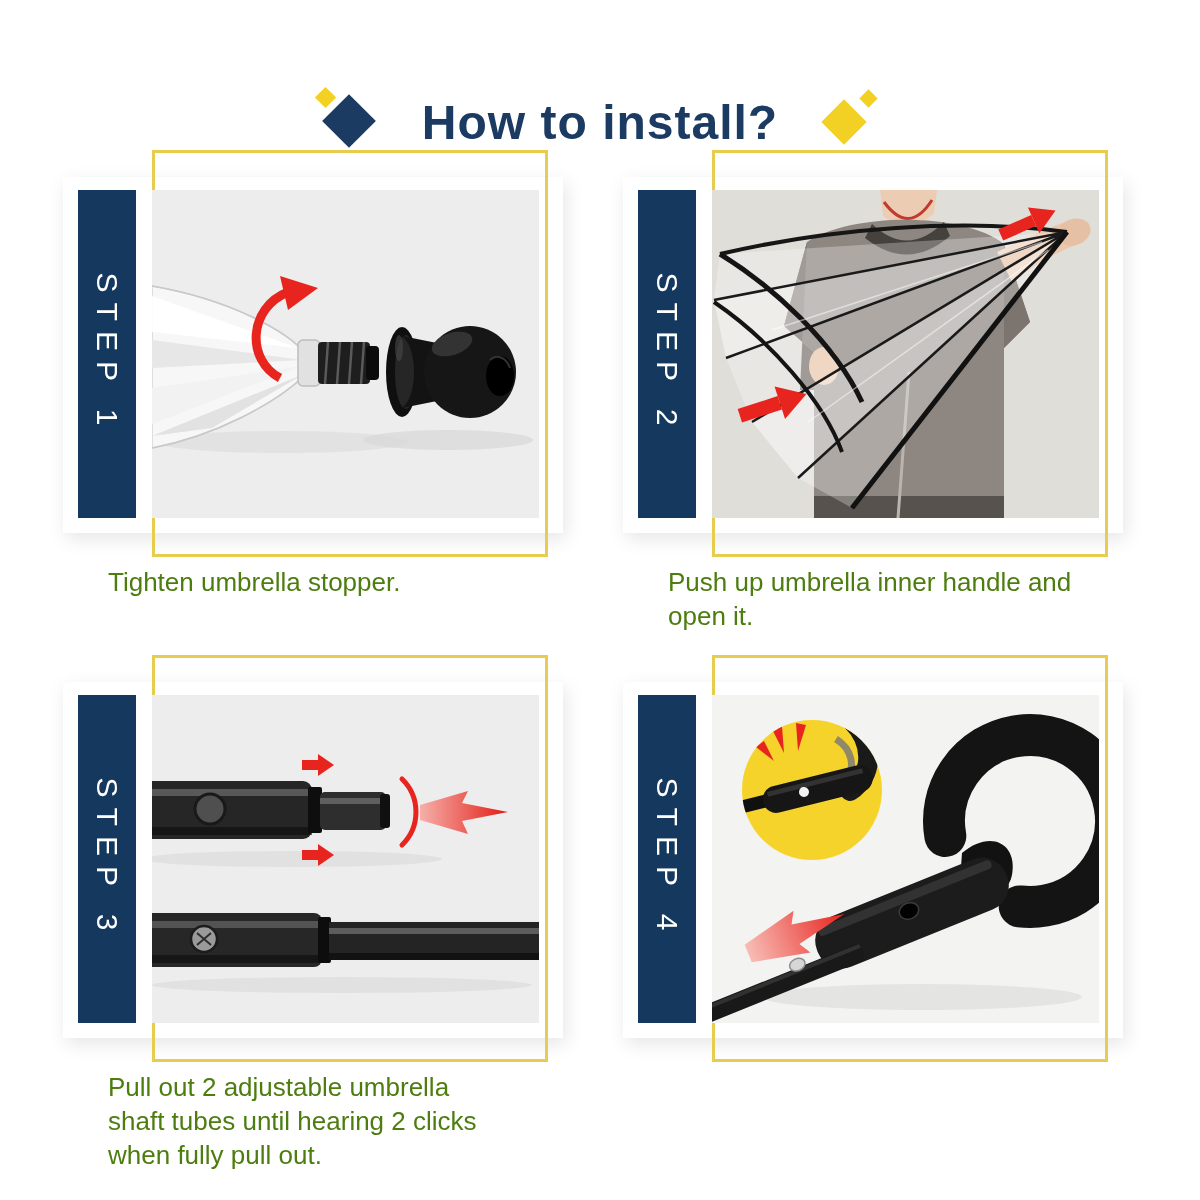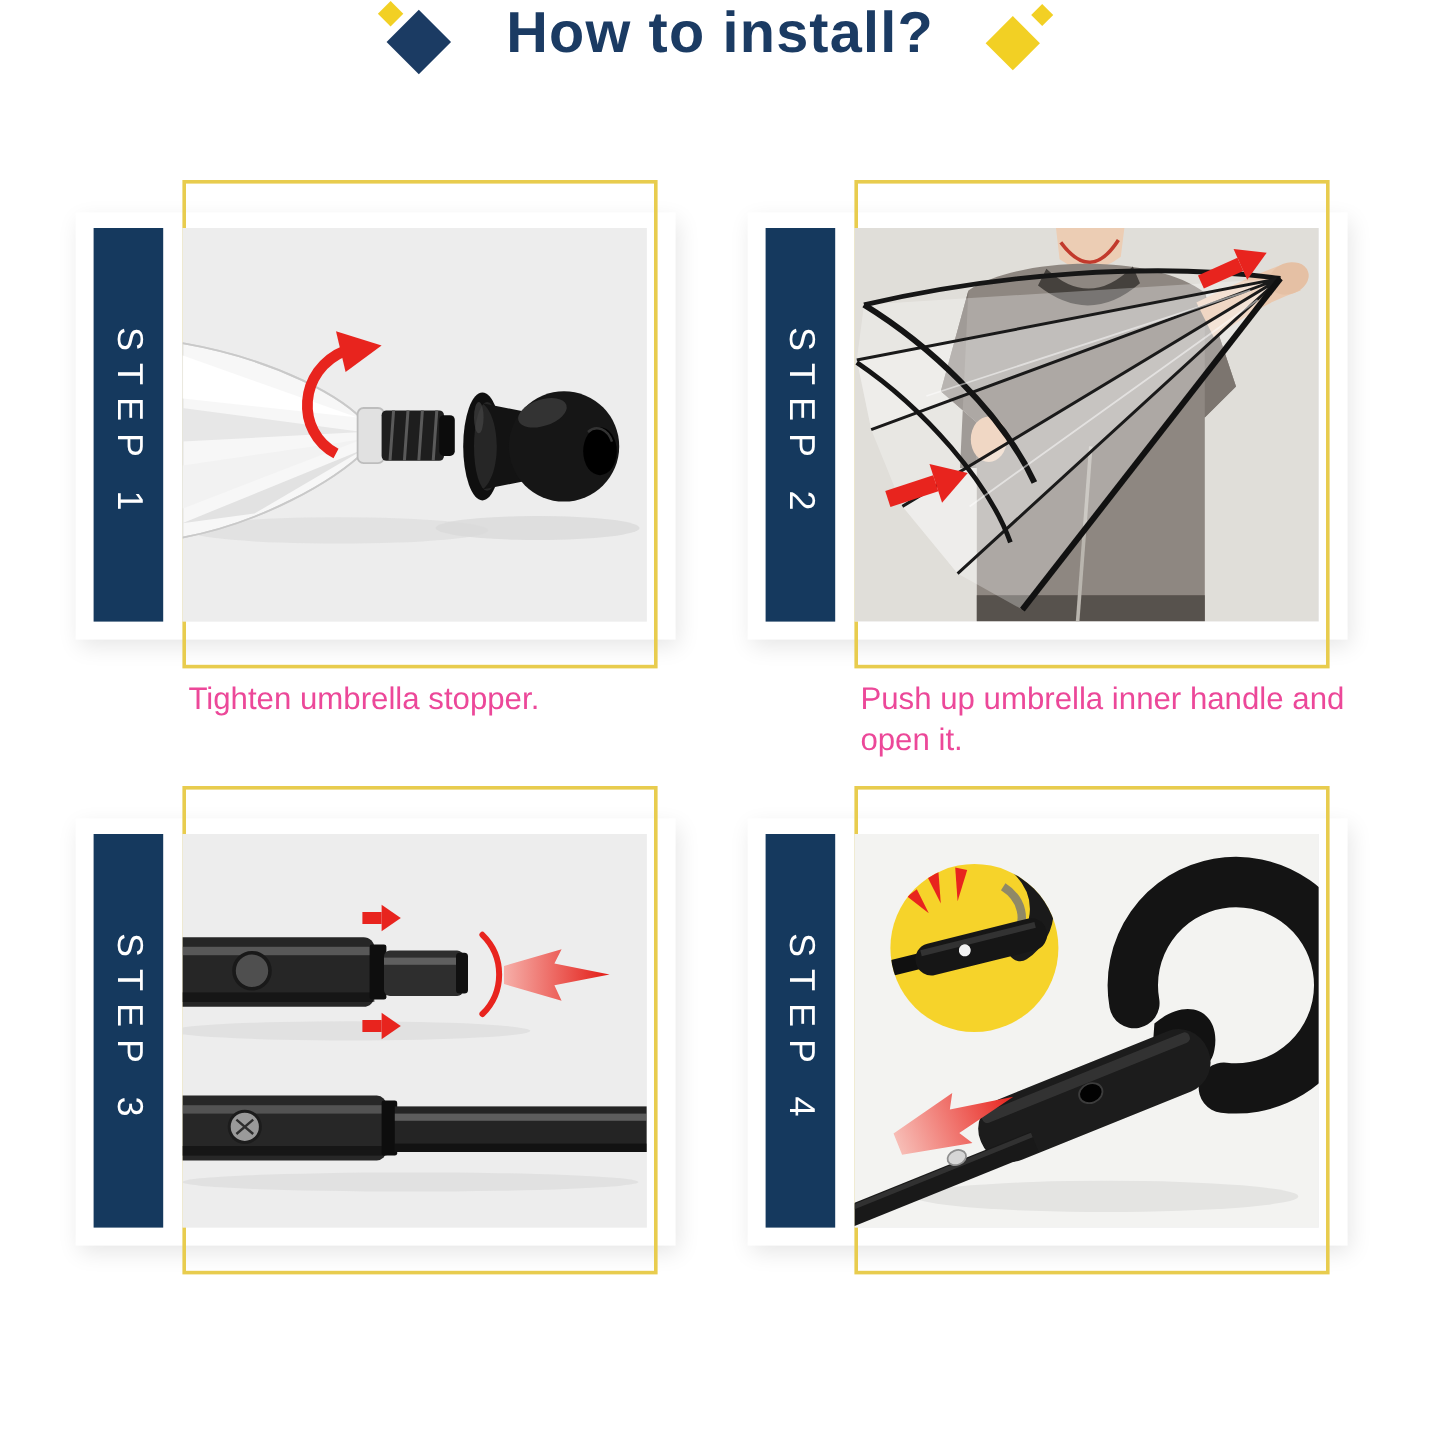--- a/index.html
+++ b/index.html
@@ -1,21 +1,21 @@
 <!DOCTYPE html>
 <html><head>
 <meta charset="utf-8">
 <style>
   html,body{margin:0;padding:0;}
   body{
     width:1200px;height:1200px;background:#ffffff;
     font-family:"Liberation Sans", sans-serif;
     overflow:hidden;position:relative;
   }
-  .header{height:150px;display:flex;align-items:flex-start;justify-content:center;gap:44px;}
+  .header{height:150px;display:flex;align-items:flex-end;justify-content:center;gap:44px;}
   .title{font-size:48px;font-weight:700;color:#1B3B63;letter-spacing:1px;}
   .decor{position:relative;width:62px;height:64px;flex:none;}
   .d-navy{position:absolute;left:14px;top:16px;width:38px;height:38px;background:#1B3B63;transform:rotate(45deg);}
   .d-yellow-sm-l{position:absolute;left:2px;top:4px;width:15px;height:15px;background:#F2D024;transform:rotate(45deg);}
   .d-yellow{position:absolute;left:6px;top:20px;width:32px;height:32px;background:#F2D024;transform:rotate(45deg);}
   .d-yellow-sm-r{position:absolute;left:40px;top:6px;width:13px;height:13px;background:#F2D024;transform:rotate(45deg);}
   .grid{
     display:grid;grid-template-columns:500px 500px;column-gap:60px;
     grid-auto-rows:505px;margin-left:63px;
   }
@@ -34,21 +34,21 @@
     position:absolute;top:50%;left:50%;
     transform:translate(-50%,-50%) rotate(90deg);
     color:#ffffff;font-size:30px;letter-spacing:10px;font-weight:500;white-space:nowrap;
   }
   .photo{
     flex:1;margin-left:16px;position:relative;z-index:2;
     background:#EDEDED;overflow:hidden;
   }
   .photo svg{display:block;width:100%;height:100%;}
   .caption{
-    margin:32px 0 0 94px;font-size:26px;line-height:34px;color:#ec4899;
+    margin:32px 0 0 45px;font-size:26px;line-height:34px;color:#4d7c0f;
     white-space:pre-line;
   }
 </style>
 </head>
 <body>
 
 <div class="header">
   <div class="decor">
     <div class="d-yellow-sm-l"></div>
     <div class="d-navy"></div>
@@ -211,20 +211,23 @@
               <path d="M45,238 l14,12 M45,250 l14,-12" stroke="#2e2e2e" stroke-width="2"></path>
               <rect x="166" y="222" width="13" height="46" rx="2" fill="#0D0D0D"></rect>
               <rect x="177" y="227" width="212" height="38" fill="#242424"></rect>
               <rect x="177" y="233" width="212" height="6" fill="#969696" opacity="0.5"></rect>
               <rect x="177" y="258" width="212" height="7" fill="#000000" opacity="0.5"></rect>
             </g>
           </svg>
         </div>
       </div>
     </div>
+    <div class="caption">Pull out 2 adjustable umbrella
+shaft tubes until hearing 2 clicks
+when fully pull out.</div>
   </div>
 
   <div class="cell">
     <div class="panel">
       <div class="frame"></div>
       <div class="card">
         <div class="stepbar">
           <span class="steplabel">STEP 4</span>
         </div>
         <div class="photo">

